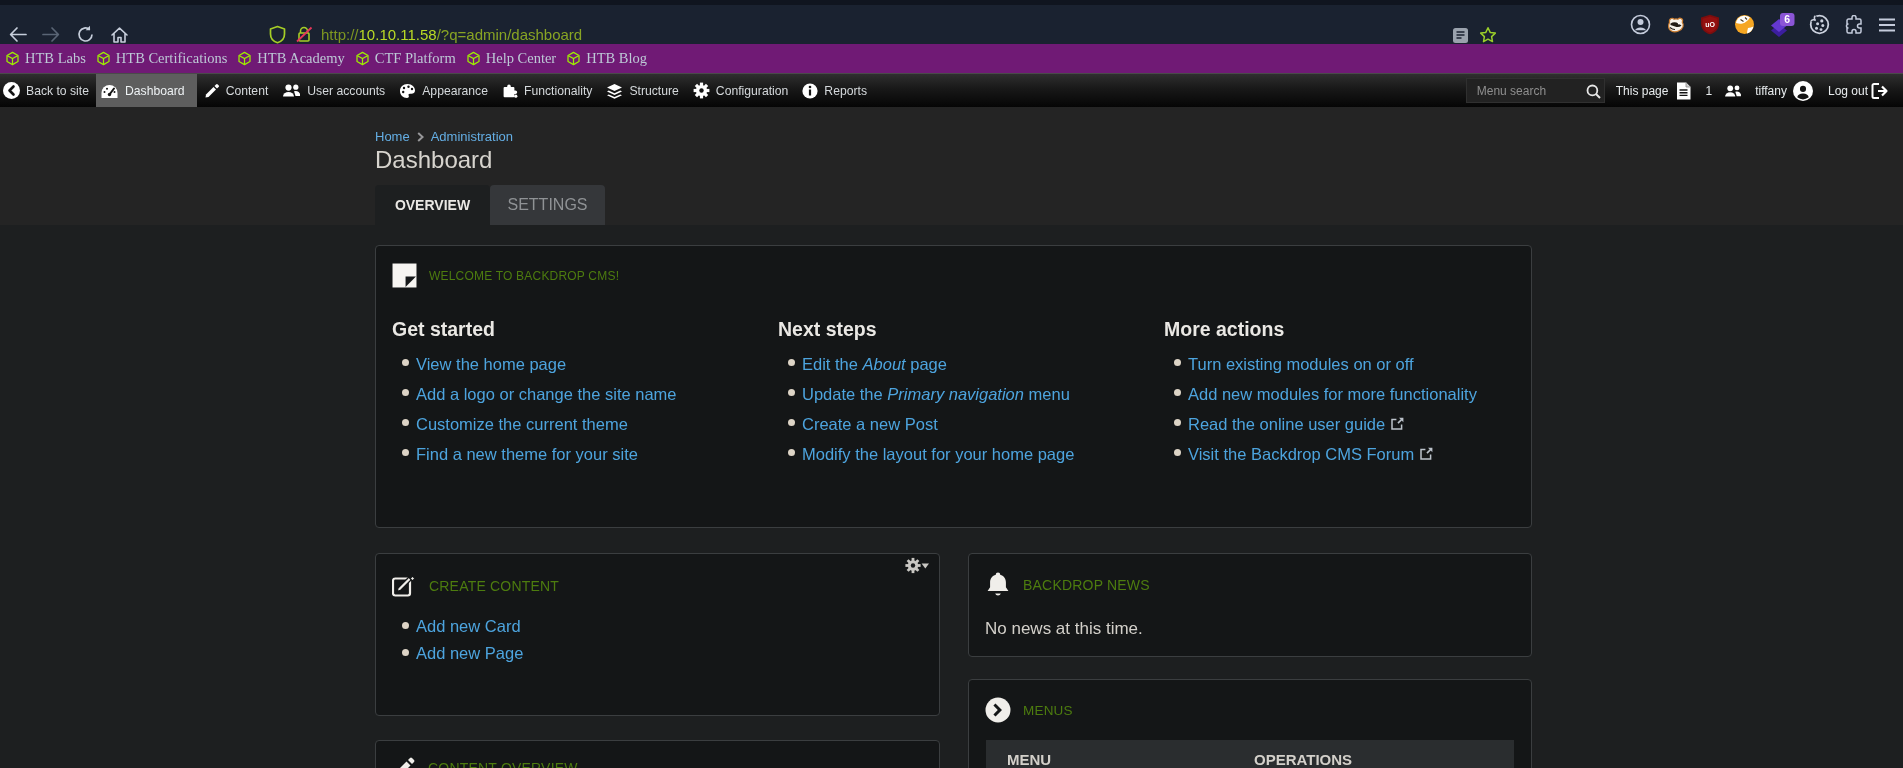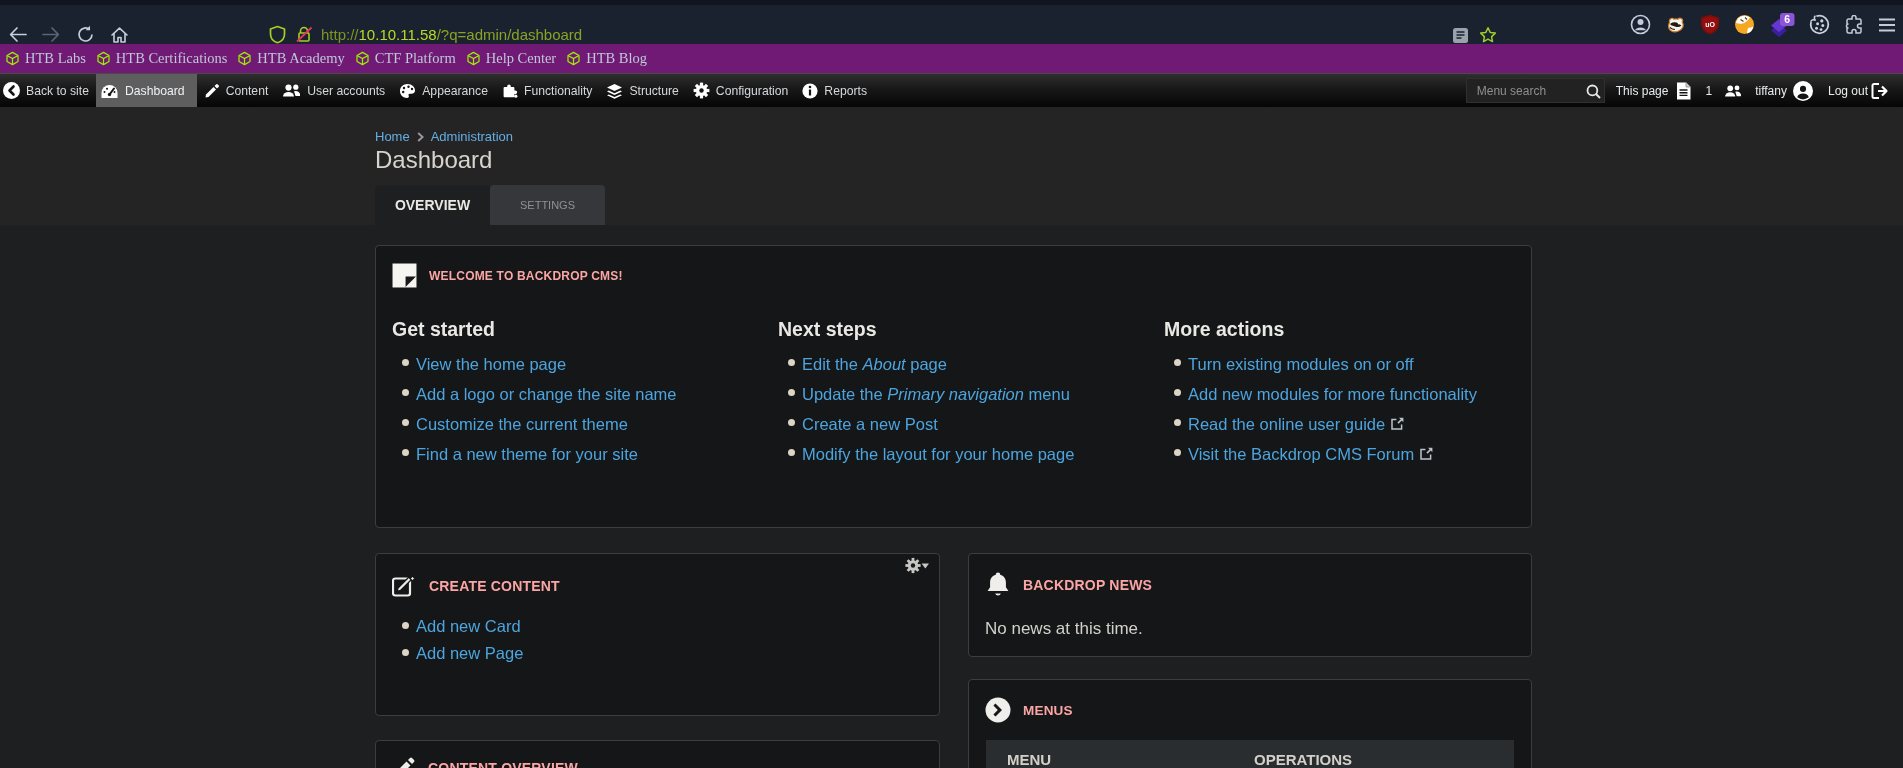--- a/index.html
+++ b/index.html
@@ -30,29 +30,29 @@
 .absearch { width:139px; height:25px; background:#222; border:1px solid #303030; color:#8f8f8f; font-size:12px; padding:0 24px 0 10px; position:relative; display:flex; align-items:center; margin-right:11px; }
 .abr-item { display:flex; align-items:center; color:#e8ecee; font-size:12px; height:100%; }
 
 
 .ph { background:#242424; height:118px; position:relative; }
 .crumbs { position:absolute; left:375px; top:22px; font-size:13px; color:#8e8e8e; }
 .crumbs a { color:#64aee4; text-decoration:none; }
 .ptitle { position:absolute; left:375px; top:39px; font-size:24px; line-height:28px; color:#d7d4ce; }
 .tabs { position:absolute; left:375px; bottom:0; display:flex; }
 .tab { width:115px; height:40px; display:flex; align-items:center; justify-content:center; font-size:14px; }
-.tab.off { font-size:11px; }
+.tab.off { font-size:16px; }
 .tab.on { background:#1d1f20; color:#eae8e4; font-weight:bold; border-radius:4px 4px 0 0; }
 .tab.off { background:#35373a; color:#8f9295; border-radius:4px 4px 0 0; }
 
 .pc { background:#1d1f20; height:509px; }
 .container { width:1157px; margin-left:375px; padding-top:20px; }
 .panel { background:#141617; border:1px solid #3b3e40; border-radius:4px; position:relative; }
 .ptitlebar { display:flex; align-items:center; gap:12px; padding:21px 16px 0 16px; }
-.ptitlebar .t { font-size:14px; font-weight:bold; color:#fca5a5; letter-spacing:.2px; }
+.ptitlebar .t { font-size:14px; font-weight:normal; color:#4d7c0f; letter-spacing:.2px; }
 .links li, .welcols li { color:#7d8084; font-size:15px; }
 a.lnk { color:#4da4de; text-decoration:none; }
 ul.blist { list-style:none; }
 ul.blist li { position:relative; padding-left:24px; line-height:30px; font-size:16.5px; color:#7d8084; }
 ul.blist.tight li { line-height:27px; }
 ul.blist.tight li:before { top:9px; }
 ul.blist li:before { content:""; position:absolute; left:10px; top:10px; width:7px; height:7px; border-radius:50%; background:#ddd4c6; }
 
 .welcome { height:283px; }
 .intro { padding:25px 16px 0 16px; font-size:17px; line-height:20px; color:#d3d0ca; }

